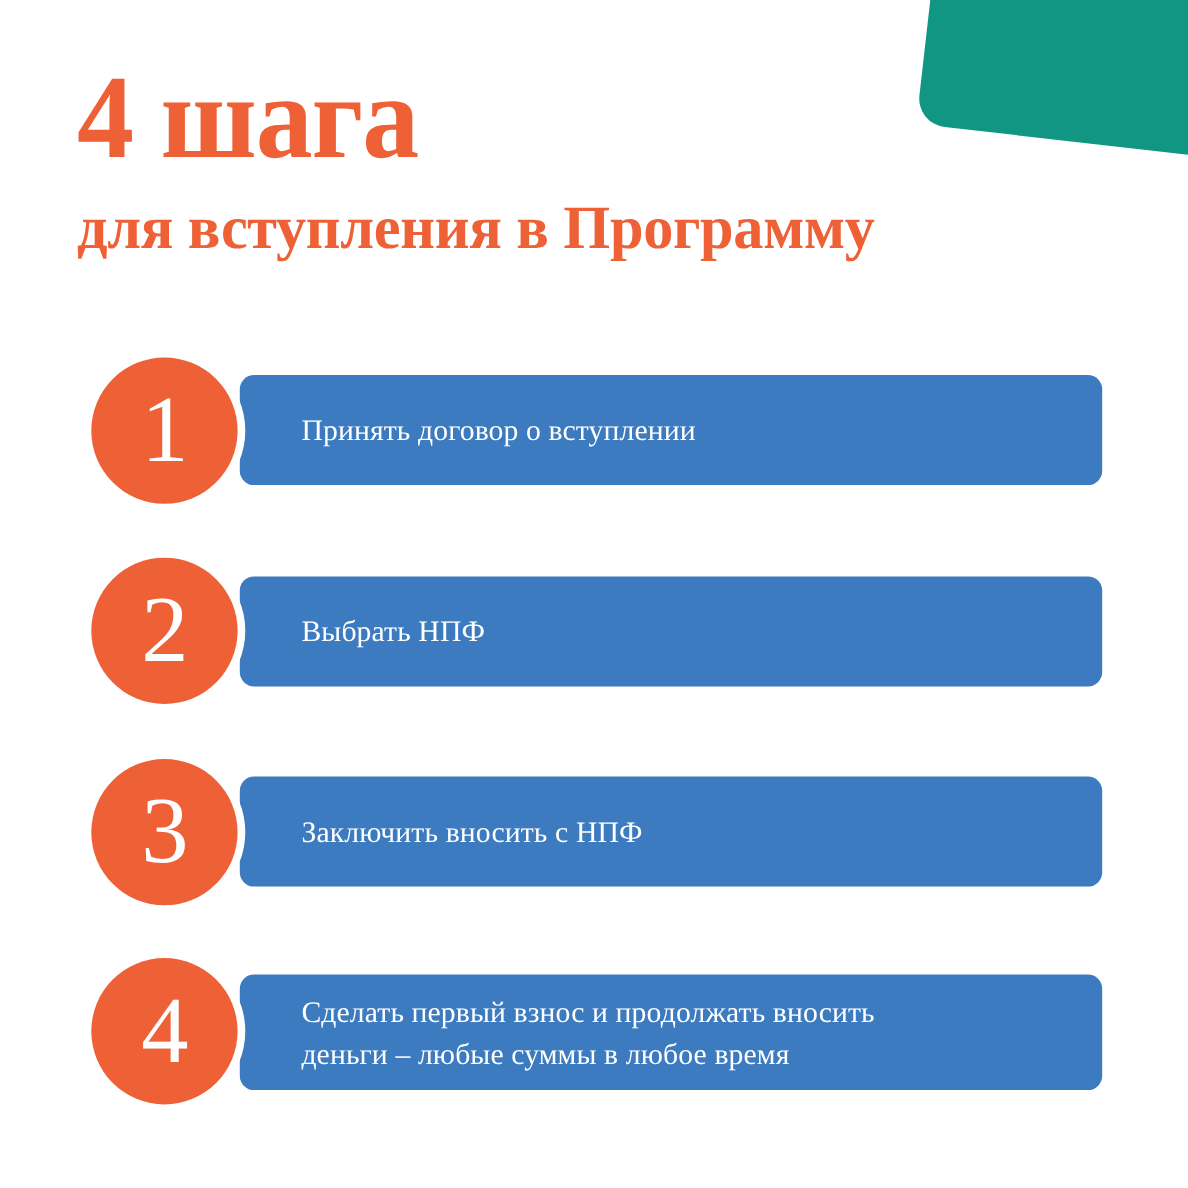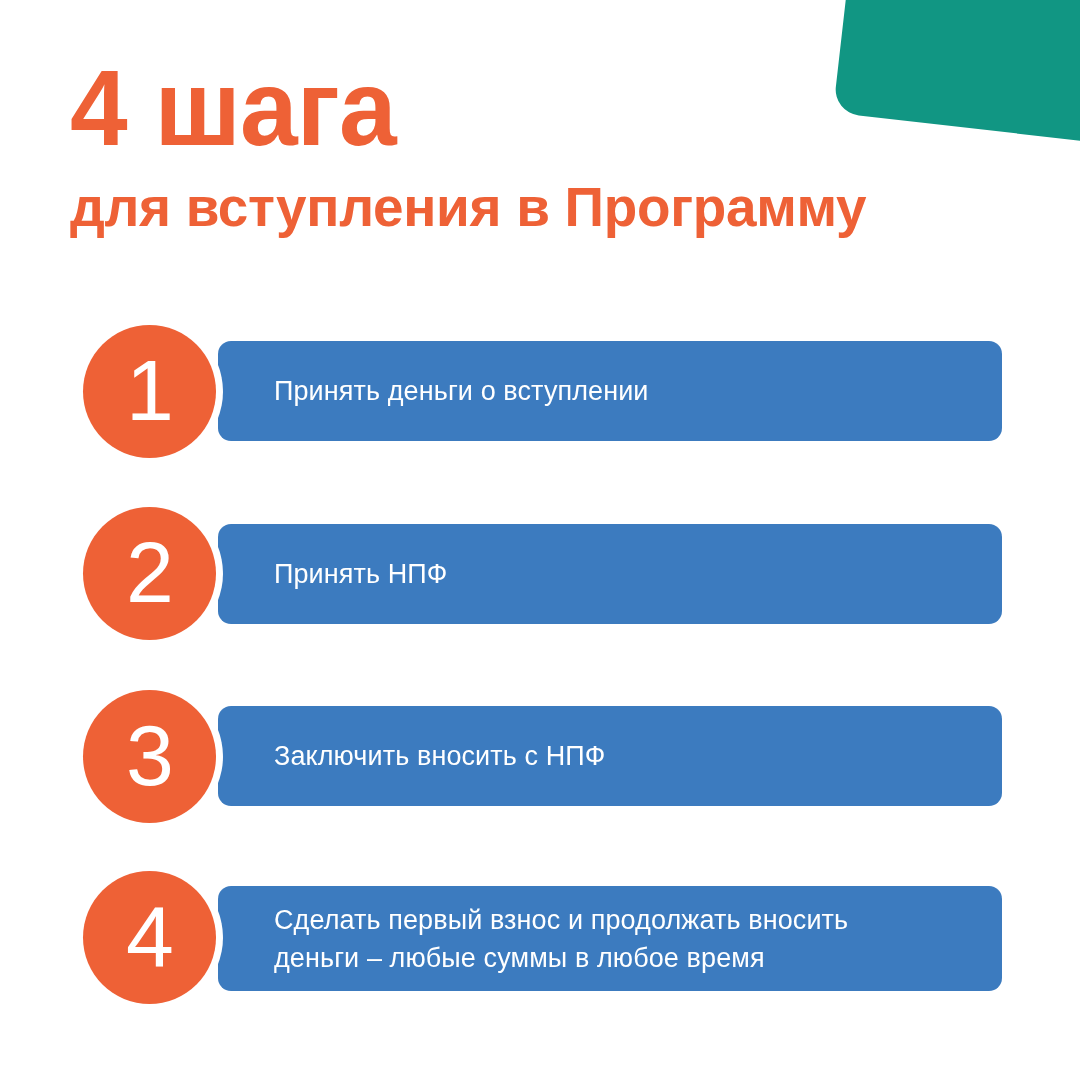--- a/index.html
+++ b/index.html
@@ -8,21 +8,21 @@
     padding: 0;
     background: #ffffff;
   }
 
   .canvas {
     position: relative;
     width: 1080px;
     height: 1080px;
     background: #ffffff;
     overflow: hidden;
-    font-family: Liberation Sans, sans-serif;
+    font-family: Liberation Serif, serif;
     -webkit-font-smoothing: antialiased;
   }
 
   
   .teal-shape {
     position: absolute;
     top: -118px;
     left: 846px;
     width: 330px;
     height: 250px;
@@ -148,30 +148,30 @@
 
   <div class="headline-block">
     <span class="headline-main">4 шага</span>
     <span class="headline-sub">для вступления в Программу</span>
   </div>
 
   <div class="steps">
 
     <div class="step" id="step-1">
       <div class="step-bar">
-        <div class="step-text">Принять деньги о вступлении</div>
+        <div class="step-text">Принять договор о вступлении</div>
       </div>
       <div class="step-circle">
         <span class="step-number">1</span>
       </div>
     </div>
 
     <div class="step" id="step-2">
       <div class="step-bar">
-        <div class="step-text">Принять НПФ</div>
+        <div class="step-text">Выбрать НПФ</div>
       </div>
       <div class="step-circle">
         <span class="step-number">2</span>
       </div>
     </div>
 
     <div class="step" id="step-3">
       <div class="step-bar">
         <div class="step-text">Заключить вносить с НПФ</div>
       </div>

